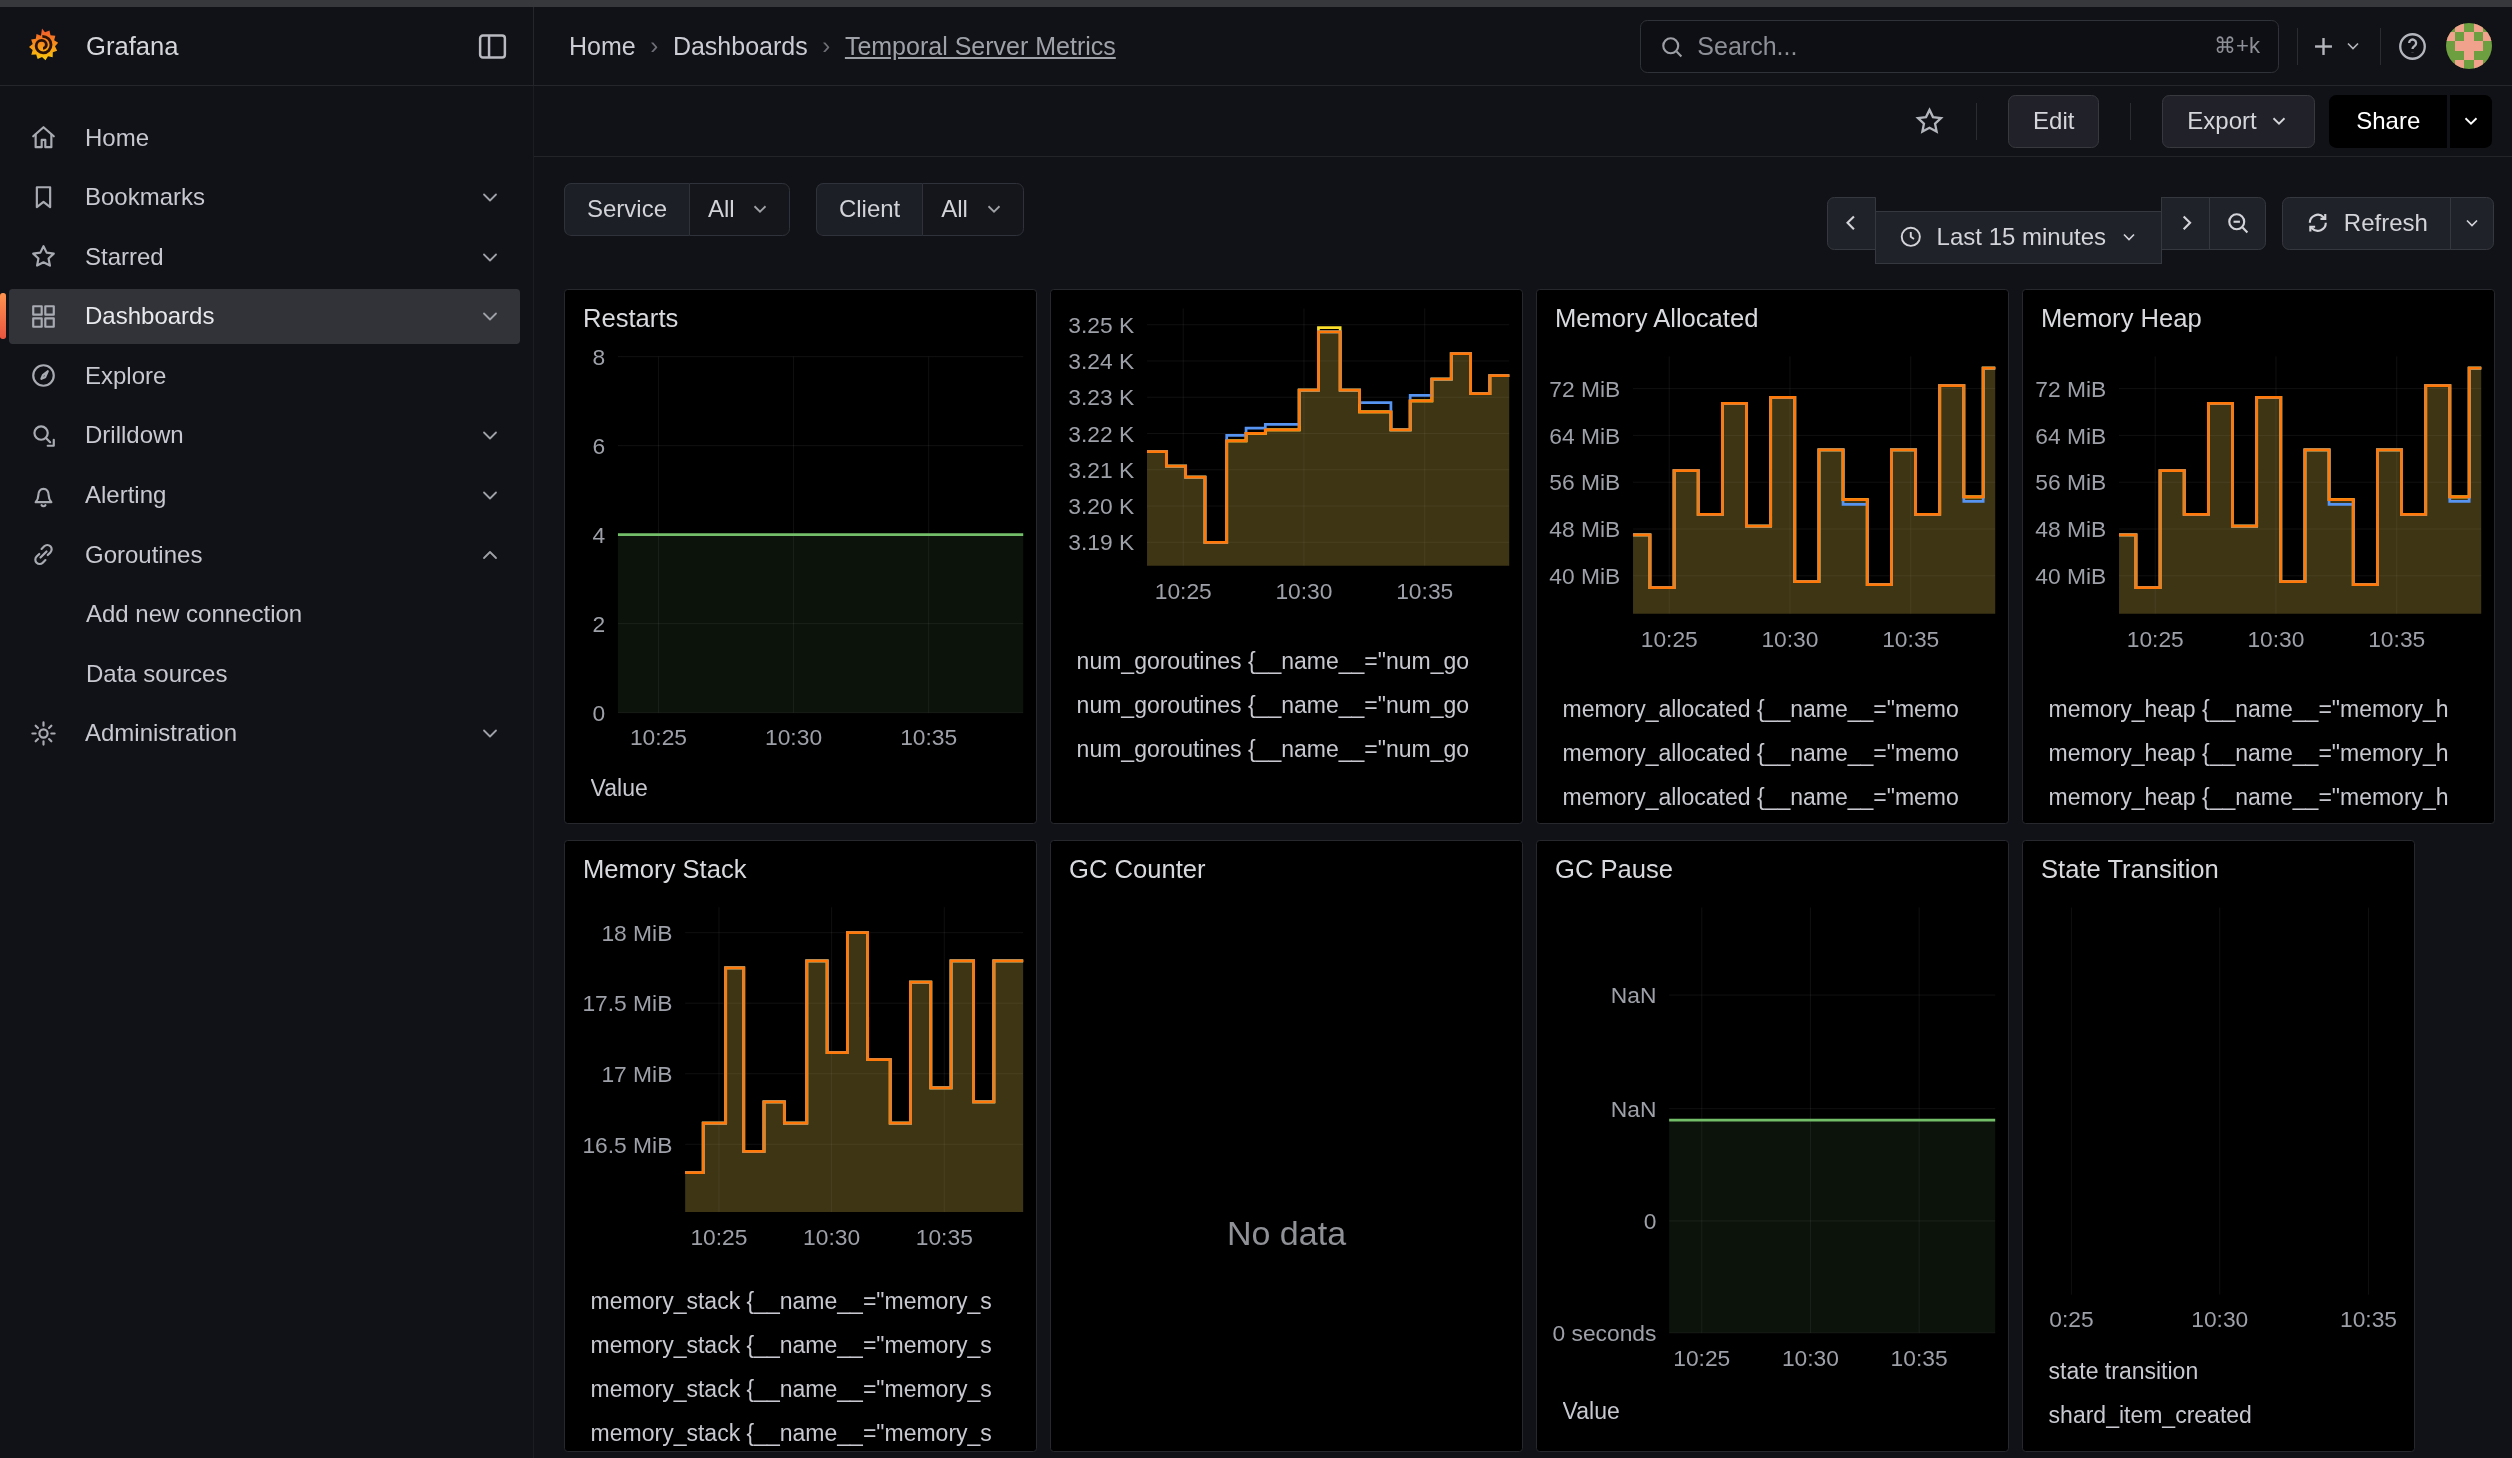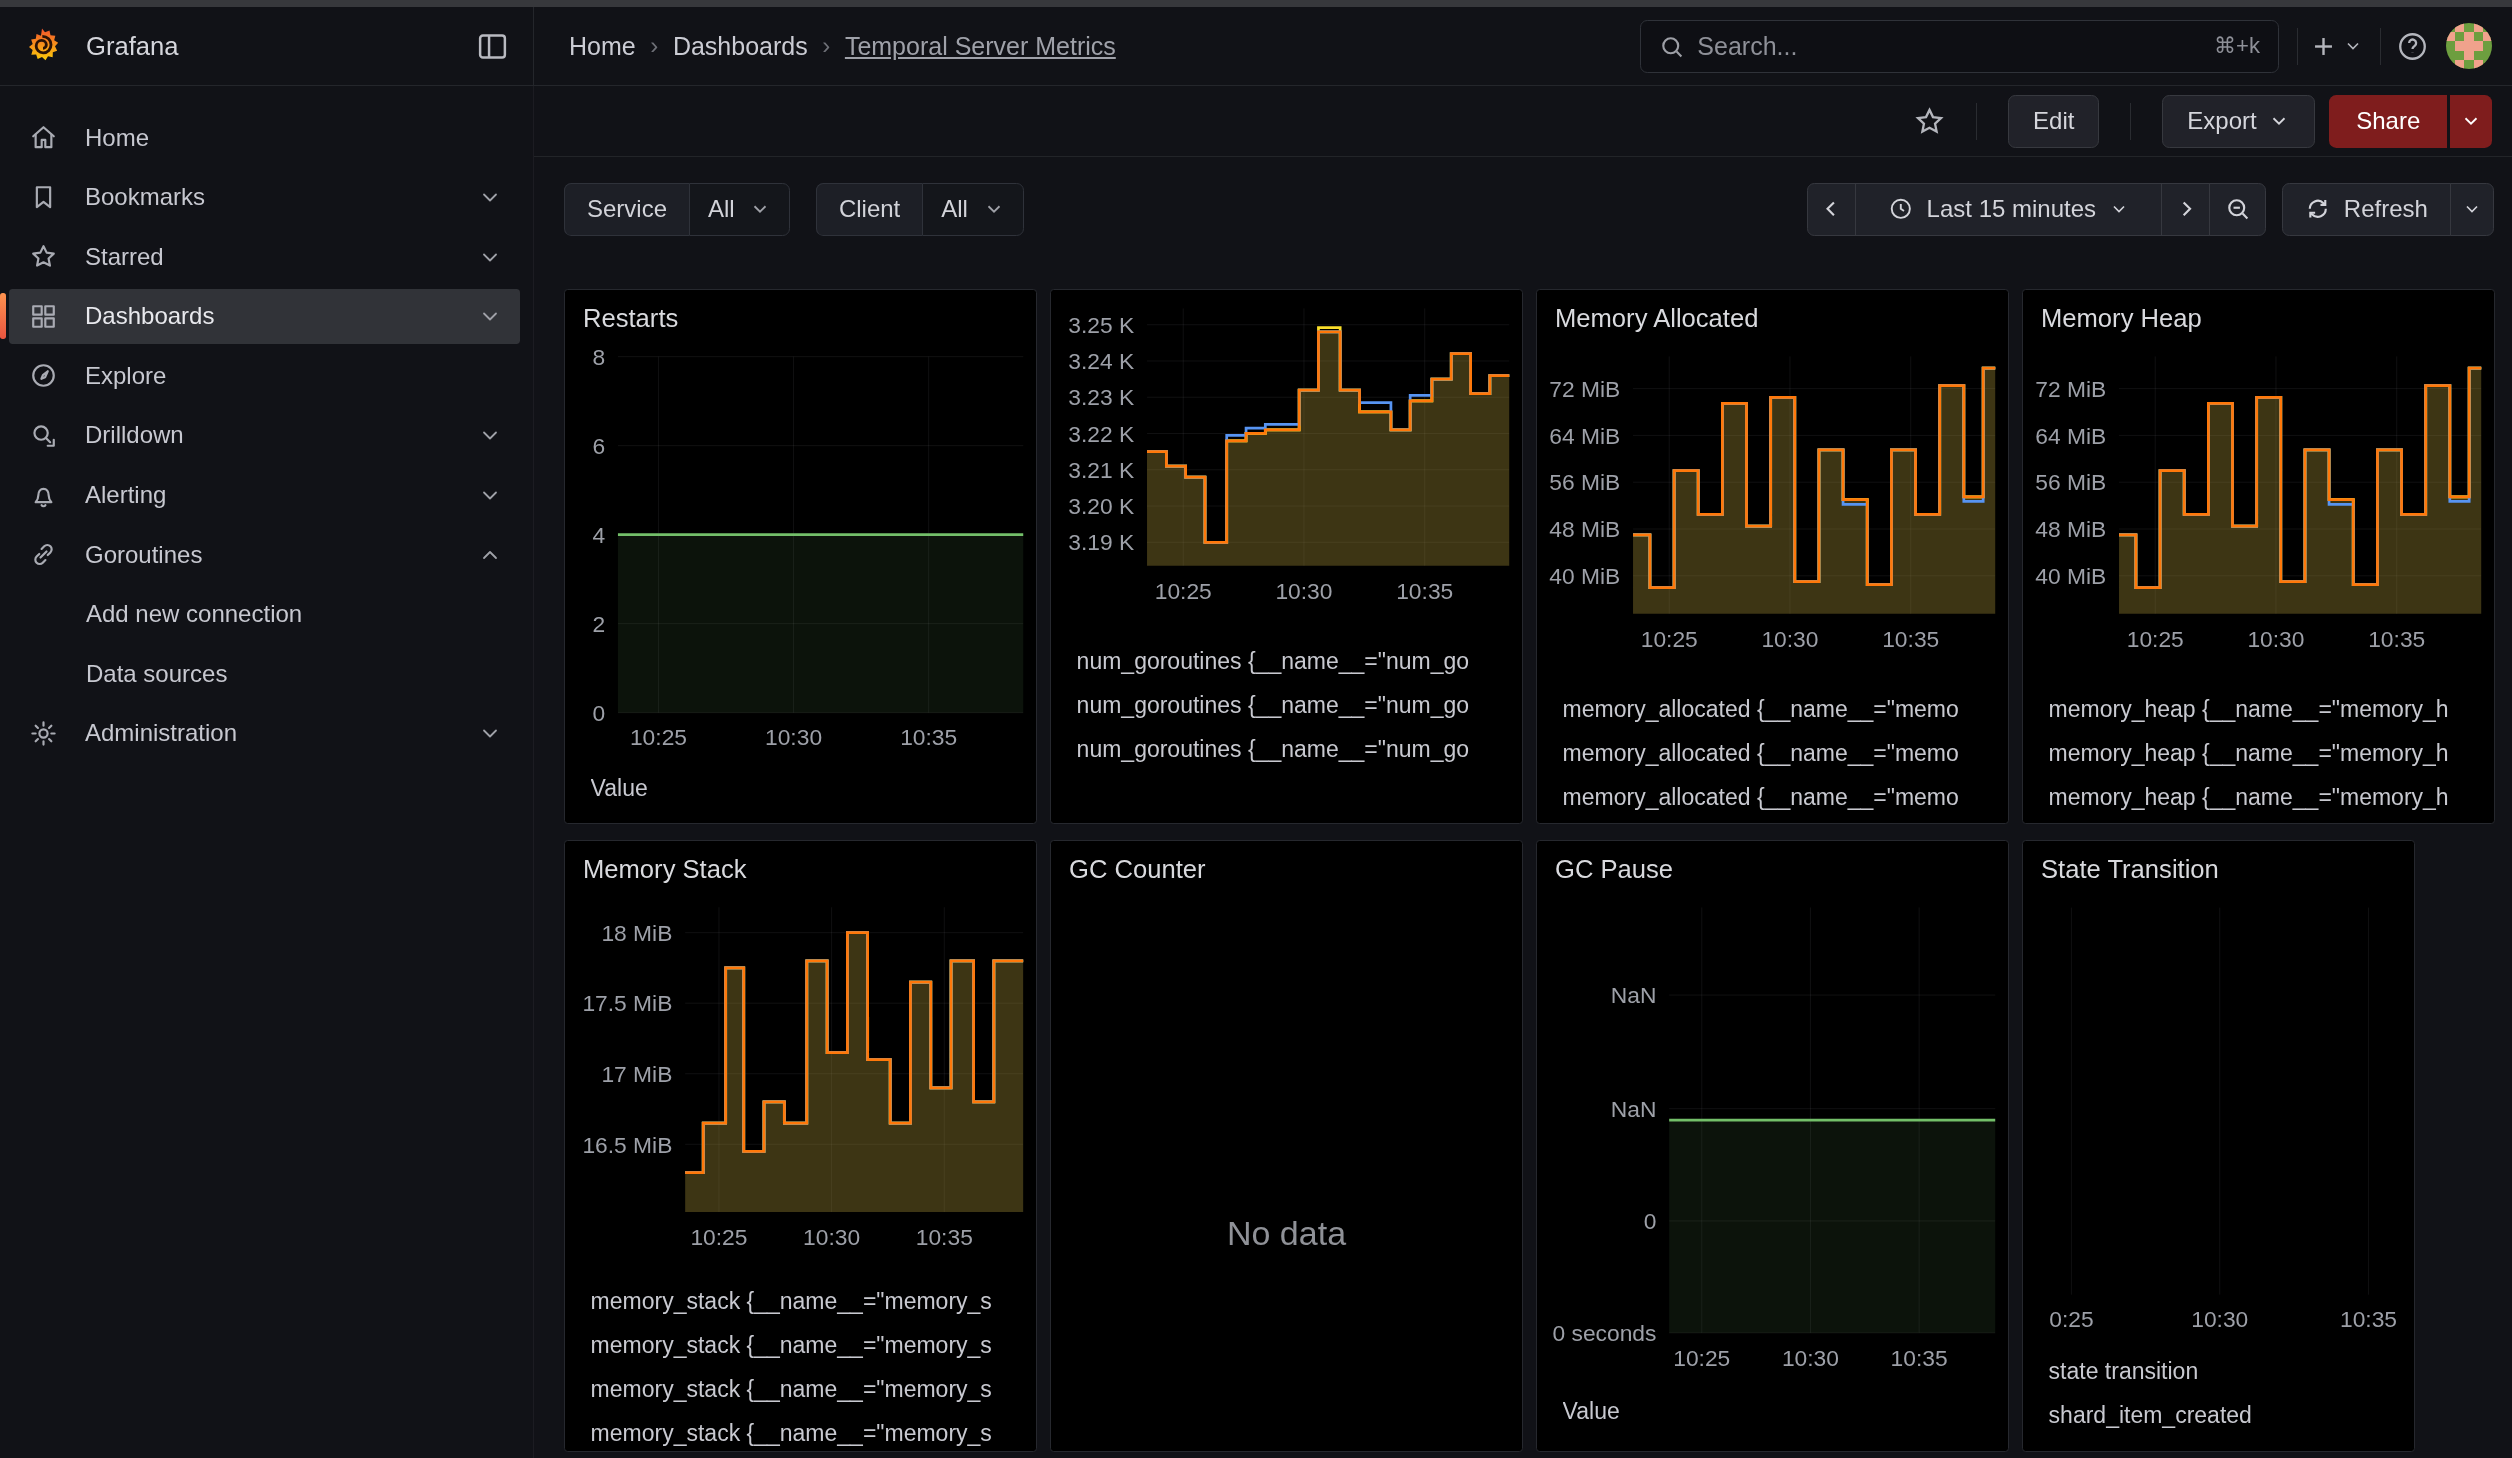--- a/index.html
+++ b/index.html
@@ -34,21 +34,21 @@
   .nav-sep { width:0.9px; height:37px; background:#2a2c31; margin:0 16.4px; }
   .avatar { width:46px; height:46px; border-radius:50%; overflow:hidden; flex:none; cursor:pointer; }
 
   
   .subnav { position:absolute; top:86px; left:534px; right:0; height:71px; background:#111217;
             border-bottom:0.9px solid #222428; display:flex; align-items:center; justify-content:flex-end;
             padding-right:20px; gap:14.6px; }
   .btn { height:53px; border-radius:7.3px; font-size:24px; font-weight:500; cursor:pointer;
          display:flex; align-items:center; font-family:"Liberation Sans",sans-serif; }
   .btn-secondary { background:#212229; border:0.9px solid #37393f; color:#d5d6dc; padding:0 24px; gap:11px; }
-  .btn-primary { background:#7f1d1d; border:none; color:#ffffff; padding:0 27px; }
+  .btn-primary { background:#000000; border:none; color:#ffffff; padding:0 27px; }
   .share-split { display:flex; gap:2.7px; }
   .share-caret { width:42px; padding:0; justify-content:center; border-radius:0 7.3px 7.3px 0; }
   .share-main { border-radius:7.3px 0 0 7.3px; }
 
   
   .sidebar { position:absolute; top:86px; left:0; width:534px; bottom:0; background:#111217;
              border-right:0.9px solid rgba(204,204,220,0.06); padding:24px 12.8px 0 9px; }
   .side-item { position:relative; height:55px; display:flex; align-items:center; padding:0 7.3px 0 20px;
                border-radius:3.7px; margin-bottom:4.6px; cursor:pointer; }
   .side-item .s-icon { width:29px; height:29px; color:#a9abb3; flex:none; margin-right:27px; }
@@ -321,21 +321,21 @@
         </span>
       </div>
     </div>
 
     <div class="timebar">
       <button class="tb-btn tb-first" style="width:49px;">
         <svg class="tb-icon" viewBox="0 0 24 24" fill="none" stroke="currentColor" stroke-width="2">
             <path d="M14 6l-6 6 6 6"></path>
           </svg>
       </button>
-      <button class="tb-btn" style="padding:0 32px;">
+      <button class="tb-btn" style="padding:0 22px;margin-top:28px;">
         <svg class="tb-icon" viewBox="0 0 24 24" fill="none" stroke="currentColor" stroke-width="1.8">
           <circle cx="12" cy="12" r="8.5"></circle>
             <path d="M12 7.5V12l3 2"></path>
         </svg>
         <span>Last 15 minutes</span>
         <svg viewBox="0 0 24 24" width="20" height="20" fill="none" stroke="currentColor" stroke-width="2">
             <path d="M6 9l6 6 6-6"></path>
           </svg>
       </button>
       <button class="tb-btn" style="width:49px;">

